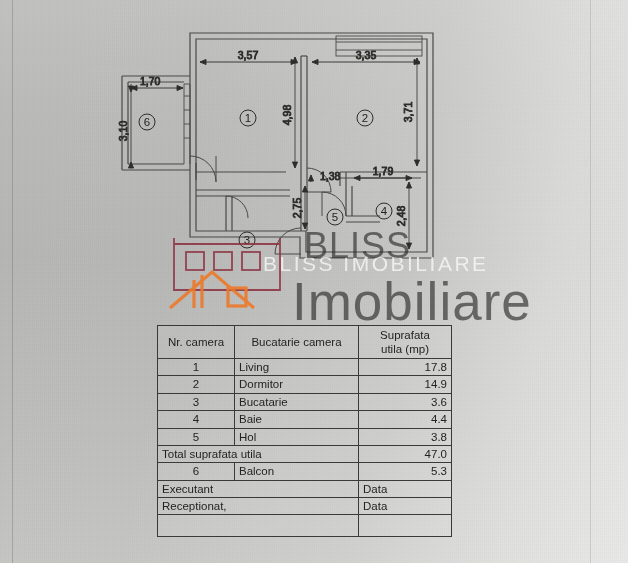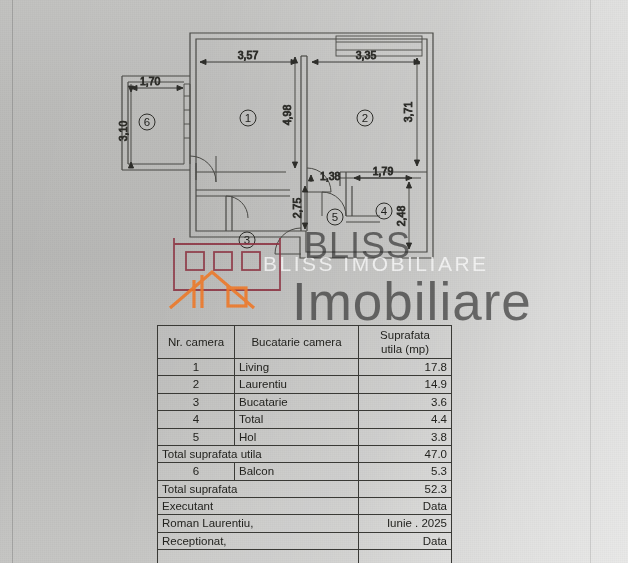--- a/index.html
+++ b/index.html
@@ -68,21 +68,21 @@
   table.rooms td, table.rooms th{
     border:1px solid #3a3a36;
     padding:1px 4px;
     font-weight:400;
     line-height:1.25;
   }
   th.h{ text-align:center; font-weight:400; height:30px; }
   td.c-nr{ width:68px; text-align:center; }
   td.c-name{ text-align:left; padding-left:7px; }
   td.c-area{ width:84px; text-align:right; padding-right:5px;margin-left:42px; }
-  td.c-area.ctr{ text-align:right; }
+  td.c-area.ctr{ text-align:left; }
   td.span-wide{ text-align:left; }
   tr.r { height:17px; }
   tr.blank td{ height:19px; }
   th.h1{width:68px;}
   th.h3{width:84px;text-align:center;}
 </style>
 </head>
 <body>
 
 <div id="page">
@@ -240,58 +240,50 @@
         </tr>
       </thead>
       <tbody>
         <tr class="r">
           <td class="c-nr">1</td>
           <td class="c-name">Living</td>
           <td class="c-area">17.8</td>
         </tr>
         <tr class="r">
           <td class="c-nr">2</td>
-          <td class="c-name">Laurentiu</td>
+          <td class="c-name">Dormitor</td>
           <td class="c-area">14.9</td>
         </tr>
         <tr class="r">
           <td class="c-nr">3</td>
           <td class="c-name">Bucatarie</td>
           <td class="c-area">3.6</td>
         </tr>
         <tr class="r">
           <td class="c-nr">4</td>
-          <td class="c-name">Total</td>
+          <td class="c-name">Baie</td>
           <td class="c-area">4.4</td>
         </tr>
         <tr class="r">
           <td class="c-nr">5</td>
           <td class="c-name">Hol</td>
           <td class="c-area">3.8</td>
         </tr>
         <tr class="r">
           <td class="span-wide" colspan="2">Total suprafata utila</td>
           <td class="c-area">47.0</td>
         </tr>
         <tr class="r">
           <td class="c-nr">6</td>
           <td class="c-name">Balcon</td>
           <td class="c-area">5.3</td>
         </tr>
         <tr class="r">
-          <td class="span-wide" colspan="2">Total suprafata</td>
-          <td class="c-area">52.3</td>
-        </tr>
-        <tr class="r">
           <td class="span-wide" colspan="2">Executant</td>
           <td class="c-area ctr">Data</td>
-        </tr>
-        <tr class="r">
-          <td class="span-wide" colspan="2">Roman Laurentiu,</td>
-          <td class="c-area ctr">Iunie . 2025</td>
         </tr>
         <tr class="r">
           <td class="span-wide" colspan="2">Receptionat,</td>
           <td class="c-area ctr">Data</td>
         </tr>
         <tr class="blank">
           <td class="span-wide" colspan="2"></td>
           <td class="c-area"></td>
         </tr>
       </tbody>

